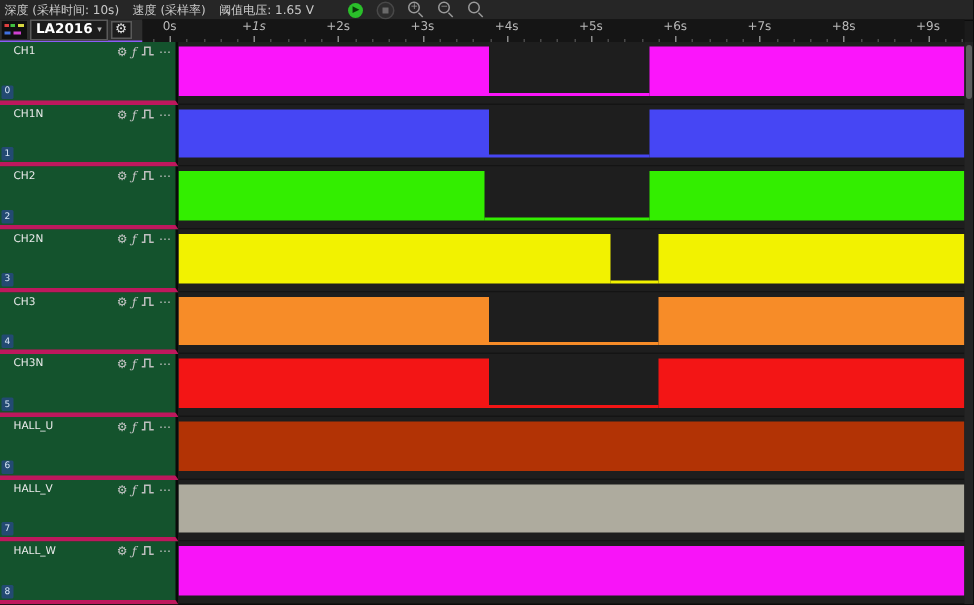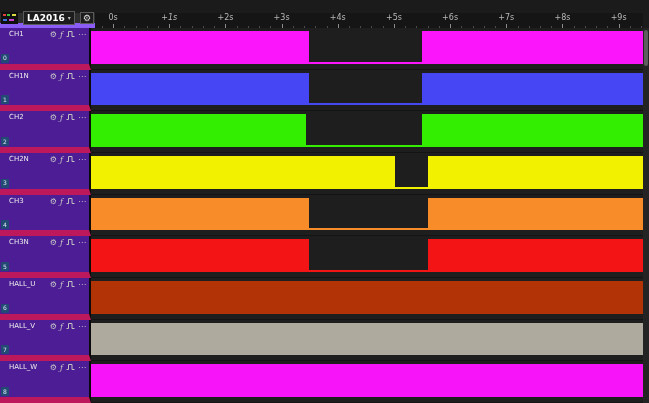--- a/index.html
+++ b/index.html
@@ -22,43 +22,43 @@
   .mag::before{content:"";position:absolute;left:0;top:0;width:6px;height:6px;
                border:1px solid #9a9a9a;border-radius:50%;}
   .mag::after{content:"";position:absolute;left:7px;top:7px;width:4px;height:1px;
               background:#9a9a9a;transform:rotate(45deg);transform-origin:left center;}
   .mag span{position:absolute;left:0;top:0;width:8px;text-align:center;font-size:6px;
             line-height:8px;color:#9a9a9a;}
 
   
   .hdr{position:absolute;top:13px;left:0;width:95px;height:15px;background:#2e2e2e;
        display:flex;align-items:center;gap:2px;padding:0 1px;box-sizing:border-box;
-       border-bottom:5px solid #8b5cf6;justify-content:space-between;}
+       border-bottom:1px solid #8b5cf6;}
   .logo{display:flex;align-items:center;}
   .dev-select{height:12px;background:#1c1c1c;border:1px solid #5a5a5a;color:#fff;
               font-weight:bold;font-size:9px;display:flex;align-items:center;gap:3px;
               padding:0 3px;line-height:1;}
   .dev-select .arrow{font-size:6px;color:#bbb;font-weight:normal;}
   .gear-btn{width:14px;height:12px;border:1px solid #5a5a5a;background:#1c1c1c;color:#ddd;
             font-size:9px;display:flex;align-items:center;justify-content:center;
             box-sizing:border-box;line-height:1;}
 
   
   .ruler{position:absolute;top:13px;left:95px;right:6px;height:15px;background:#151515;
          border-bottom:1px solid #000;overflow:hidden;}
   .tick{position:absolute;bottom:0;width:1px;height:4px;background:#8a8a8a;}
   .tick-minor{position:absolute;bottom:0;width:1px;height:2px;background:#4a4a4a;}
   .tick-label{position:absolute;top:1px;transform:translateX(-50%);font-size:8px;
               color:#b8b8b8;line-height:1;}
 
   
   .rows{position:absolute;top:28px;left:0;right:6px;bottom:0;display:flex;flex-direction:column;}
   .row{flex:1;display:flex;min-height:0;}
-  .side{width:91px;background:#4c1d95;border-right:2px solid #0a0a0a;
-        border-bottom:6px solid #be185d;position:relative;box-sizing:border-box;}
+  .side{width:119px;background:#14532d;border-right:2px solid #0a0a0a;
+        border-bottom:3px solid #be185d;position:relative;box-sizing:border-box;}
   .side .name{position:absolute;left:9px;top:3px;font-size:7px;color:#ececec;line-height:1;}
   .side .icons{position:absolute;right:3px;top:2px;display:flex;gap:3px;align-items:center;
                color:#c5c5c5;font-size:8px;line-height:1;}
   .side .icons .fn{font-style:italic;font-family:"DejaVu Serif",serif;}
   .side .badge{position:absolute;left:1px;bottom:1px;width:8px;height:9px;background:#234a72;
                color:#d9e8f8;font-size:6px;display:flex;align-items:center;justify-content:center;
                border-radius:1px;line-height:1;}
   .wave{flex:1;position:relative;background:#1e1e1e;border-bottom:1px solid #141414;overflow:hidden;}
   .hi{position:absolute;top:3px;bottom:5px;}
   .lo{position:absolute;bottom:5px;height:2px;}
@@ -66,20 +66,40 @@
   
   .scrollbar{position:absolute;top:28px;right:0;width:6px;bottom:0;background:#242424;}
   .scroll-thumb{position:absolute;top:2px;left:1px;right:1px;height:36px;background:#5e5e5e;
                 border-radius:2px;}
 </style>
 </head>
 <body>
 
 <div class="app">
 
+  <div class="toolbar">
+    <span class="tb-text">深度 (采样时间: 10s)</span>
+    <span class="tb-text">速度 (采样率)</span>
+    <span class="tb-text">阈值电压: 1.65 V</span>
+    <span class="play-btn">
+        <span>▶</span>
+      </span>
+    <span class="stop-btn">
+        <span class="stop-sq"></span>
+      </span>
+    <span class="mag">
+        <span>+</span>
+      </span>
+    <span class="mag">
+        <span>−</span>
+      </span>
+    <span class="mag">
+        <span></span>
+      </span>
+  </div>
 
   <div class="hdr">
     <span class="logo">
       <svg width="17" height="12" viewBox="0 0 17 12">
         <rect x="0" y="0" width="17" height="12" fill="#101010"></rect>
         <rect x="2" y="2" width="3" height="2" fill="#e04040"></rect>
         <rect x="6" y="2" width="3" height="2" fill="#40c040"></rect>
         <rect x="11" y="2" width="4" height="2" fill="#d8d840"></rect>
         <rect x="2" y="7" width="4" height="2" fill="#4070e0"></rect>
         <rect x="8" y="7" width="5" height="2" fill="#d040d0"></rect>

